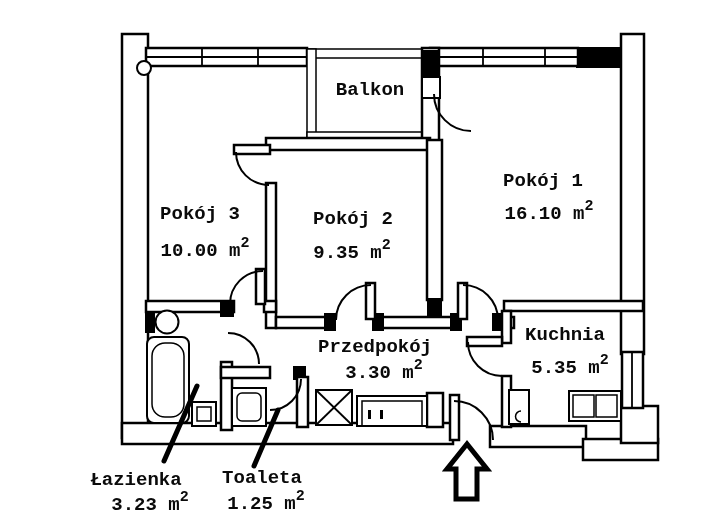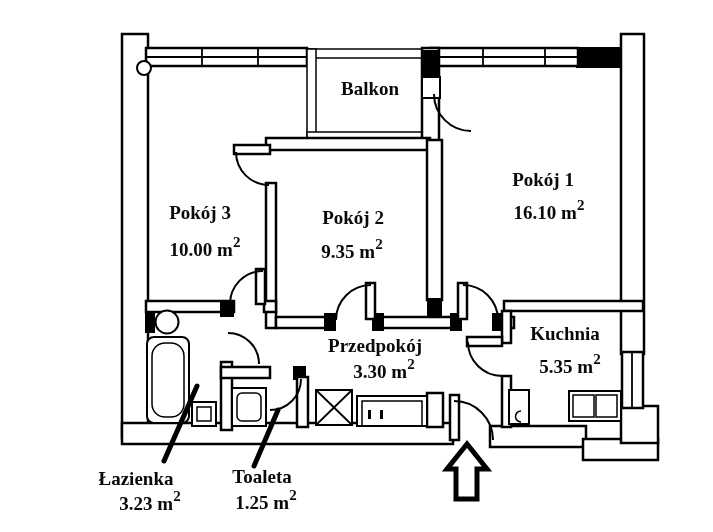--- a/index.html
+++ b/index.html
@@ -1,17 +1,17 @@
 <!DOCTYPE html>
 <html><head>
 <meta charset="utf-8">
 <style>
   html,body{margin:0;padding:0;background:#ffffff;}
   .stage{position:relative;width:713px;height:532px;background:#fff;overflow:hidden;
-         font-family:Liberation Serif, serif;}
+         font-family:Liberation Mono, monospace;}
   svg{display:block}
   .w{fill:#ffffff;stroke:#000000;stroke-width:2.5;}
   .wt{fill:#ffffff;stroke:#000000;stroke-width:1.5;}
   .b{fill:#000000;stroke:none;}
   .arc{fill:none;stroke:#000000;stroke-width:2;}
   .fx{fill:#ffffff;stroke:#000000;stroke-width:2;}
   .fx2{fill:none;stroke:#000000;stroke-width:1.5;}
   .ln{stroke:#000000;stroke-width:1.8;}
   .lead{stroke:#000000;stroke-width:5;stroke-linecap:round;}
   .lbl{font-weight:bold;font-size:19px;fill:#0a0a0a;}

